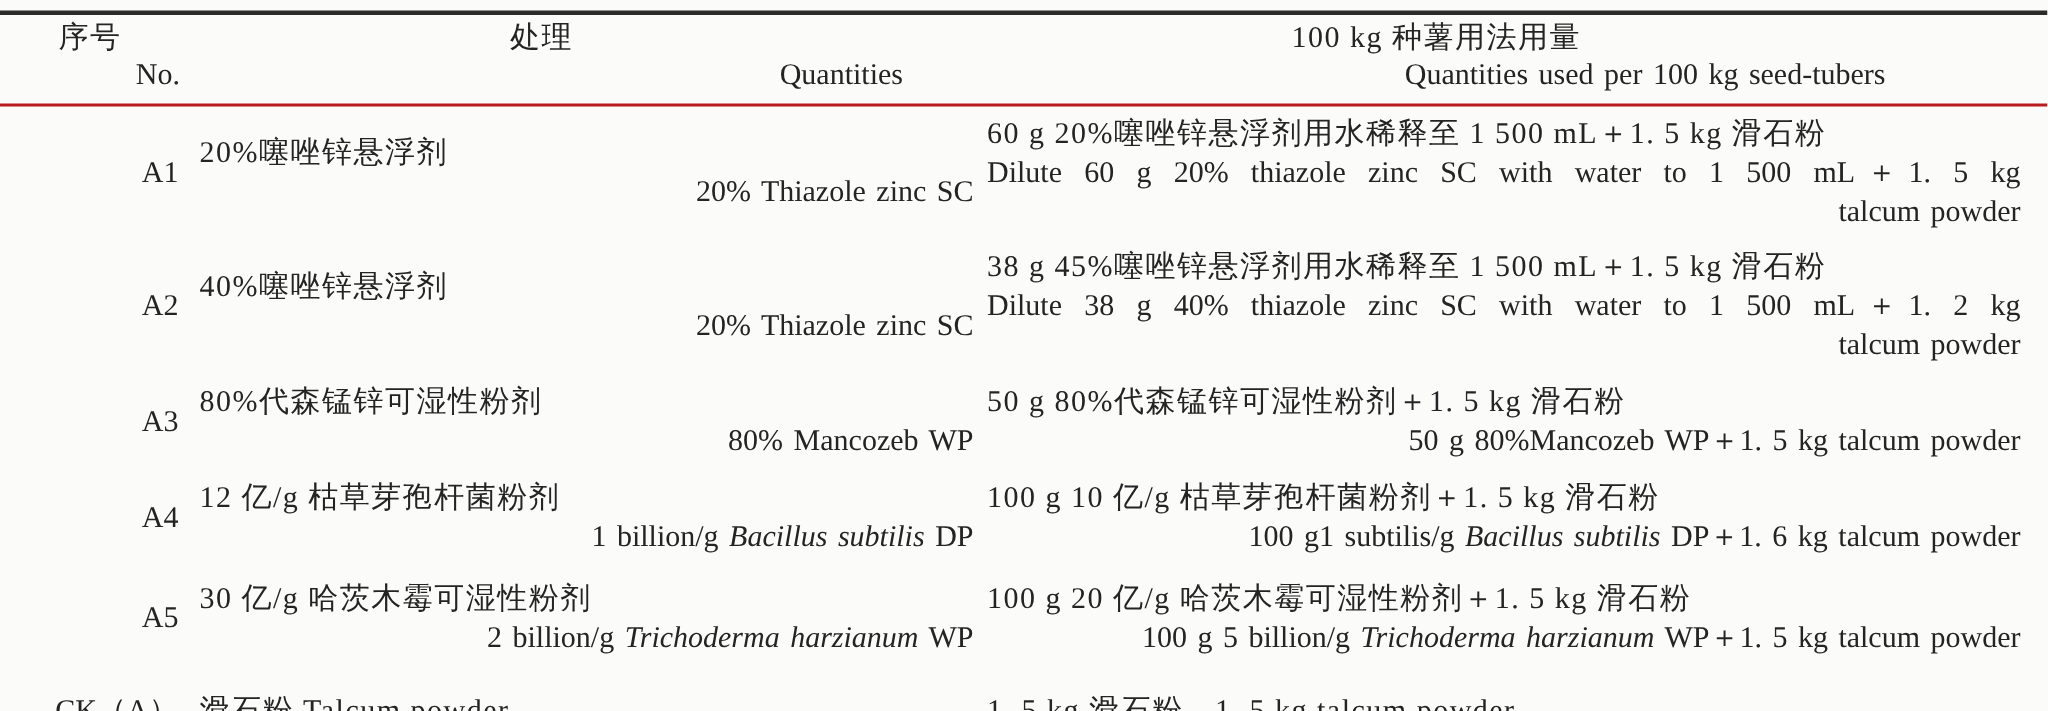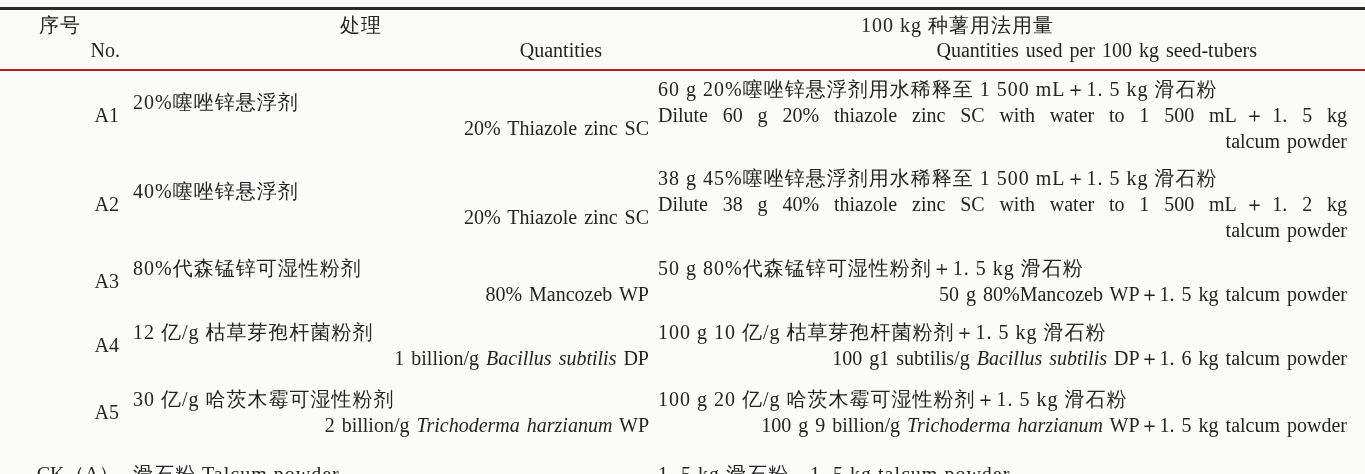--- a/index.html
+++ b/index.html
@@ -150,21 +150,21 @@
       <tr class="r5">
         <td class="c1">
           <span>A5</span>
         </td>
         <td class="c2">
           <div class="zh">30 亿/g 哈茨木霉可湿性粉剂</div>
           <div class="en"><span>2 billion/g </span><i>Trichoderma harzianum</i><span> WP</span></div>
         </td>
         <td class="c3">
           <div class="zh">100 g 20 亿/g 哈茨木霉可湿性粉剂＋1. 5 kg 滑石粉</div>
-          <div class="en"><span>100 g 9 billion/g </span><i>Trichoderma harzianum</i><span> WP＋1. 5 kg talcum powder</span></div>
+          <div class="en"><span>100 g 5 billion/g </span><i>Trichoderma harzianum</i><span> WP＋1. 5 kg talcum powder</span></div>
         </td>
       </tr>
 
       <tr class="r6">
         <td class="c1">
           <span>CK（A）</span>
         </td>
         <td class="c2">
           <div class="zh">滑石粉 Talcum powder</div>
         </td>

